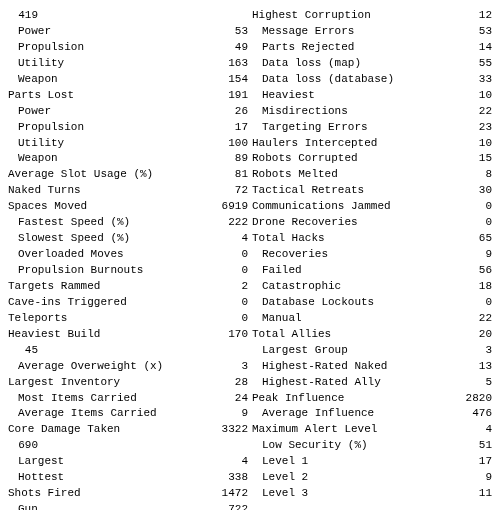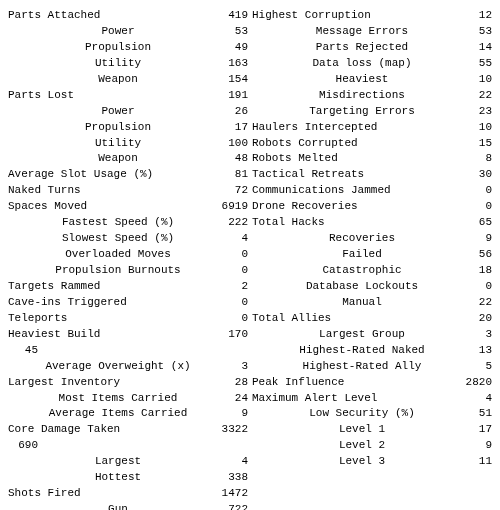--- a/index.html
+++ b/index.html
@@ -27,29 +27,28 @@
       line-height: 1.45;
     }
     .stat-label {
       flex: 1;
     }
     .stat-value {
       text-align: right;
       min-width: 30px;
       padding-left: 4px;
     }
-    .indent1 { padding-left: 10px; text-align: center; }
+    .indent1 { padding-left: 10px; }
   </style>
 </head>
 <body>
 
 <div class="columns">
   <div class="col" id="left-col">
       <div class="stat-row">
-        <span class="stat-label">Parts Attached</span>
         <span class="stat-value">419</span>
       </div>
       <div class="stat-row">
         <span class="stat-label indent1">Power</span>
         <span class="stat-value">53</span>
       </div>
       <div class="stat-row">
         <span class="stat-label indent1">Propulsion</span>
         <span class="stat-value">49</span>
       </div>
@@ -72,21 +71,21 @@
       <div class="stat-row">
         <span class="stat-label indent1">Propulsion</span>
         <span class="stat-value">17</span>
       </div>
       <div class="stat-row">
         <span class="stat-label indent1">Utility</span>
         <span class="stat-value">100</span>
       </div>
       <div class="stat-row">
         <span class="stat-label indent1">Weapon</span>
-        <span class="stat-value">48</span>
+        <span class="stat-value">89</span>
       </div>
       <div class="stat-row">
         <span class="stat-label">Average Slot Usage (%)</span>
         <span class="stat-value">81</span>
       </div>
       <div class="stat-row">
         <span class="stat-label">Naked Turns</span>
         <span class="stat-value">72</span>
       </div>
       <div class="stat-row">
@@ -179,20 +178,24 @@
       </div>
       <div class="stat-row">
         <span class="stat-label indent1">Parts Rejected</span>
         <span class="stat-value">14</span>
       </div>
       <div class="stat-row">
         <span class="stat-label indent1">Data loss (map)</span>
         <span class="stat-value">55</span>
       </div>
       <div class="stat-row">
+        <span class="stat-label indent1">Data loss (database)</span>
+        <span class="stat-value">33</span>
+      </div>
+      <div class="stat-row">
         <span class="stat-label indent1">Heaviest</span>
         <span class="stat-value">10</span>
       </div>
       <div class="stat-row">
         <span class="stat-label indent1">Misdirections</span>
         <span class="stat-value">22</span>
       </div>
       <div class="stat-row">
         <span class="stat-label indent1">Targeting Errors</span>
         <span class="stat-value">23</span>
@@ -257,20 +260,24 @@
         <span class="stat-label indent1">Highest-Rated Naked</span>
         <span class="stat-value">13</span>
       </div>
       <div class="stat-row">
         <span class="stat-label indent1">Highest-Rated Ally</span>
         <span class="stat-value">5</span>
       </div>
       <div class="stat-row">
         <span class="stat-label">Peak Influence</span>
         <span class="stat-value">2820</span>
+      </div>
+      <div class="stat-row">
+        <span class="stat-label indent1">Average Influence</span>
+        <span class="stat-value">476</span>
       </div>
       <div class="stat-row">
         <span class="stat-label">Maximum Alert Level</span>
         <span class="stat-value">4</span>
       </div>
       <div class="stat-row">
         <span class="stat-label indent1">Low Security (%)</span>
         <span class="stat-value">51</span>
       </div>
       <div class="stat-row">

